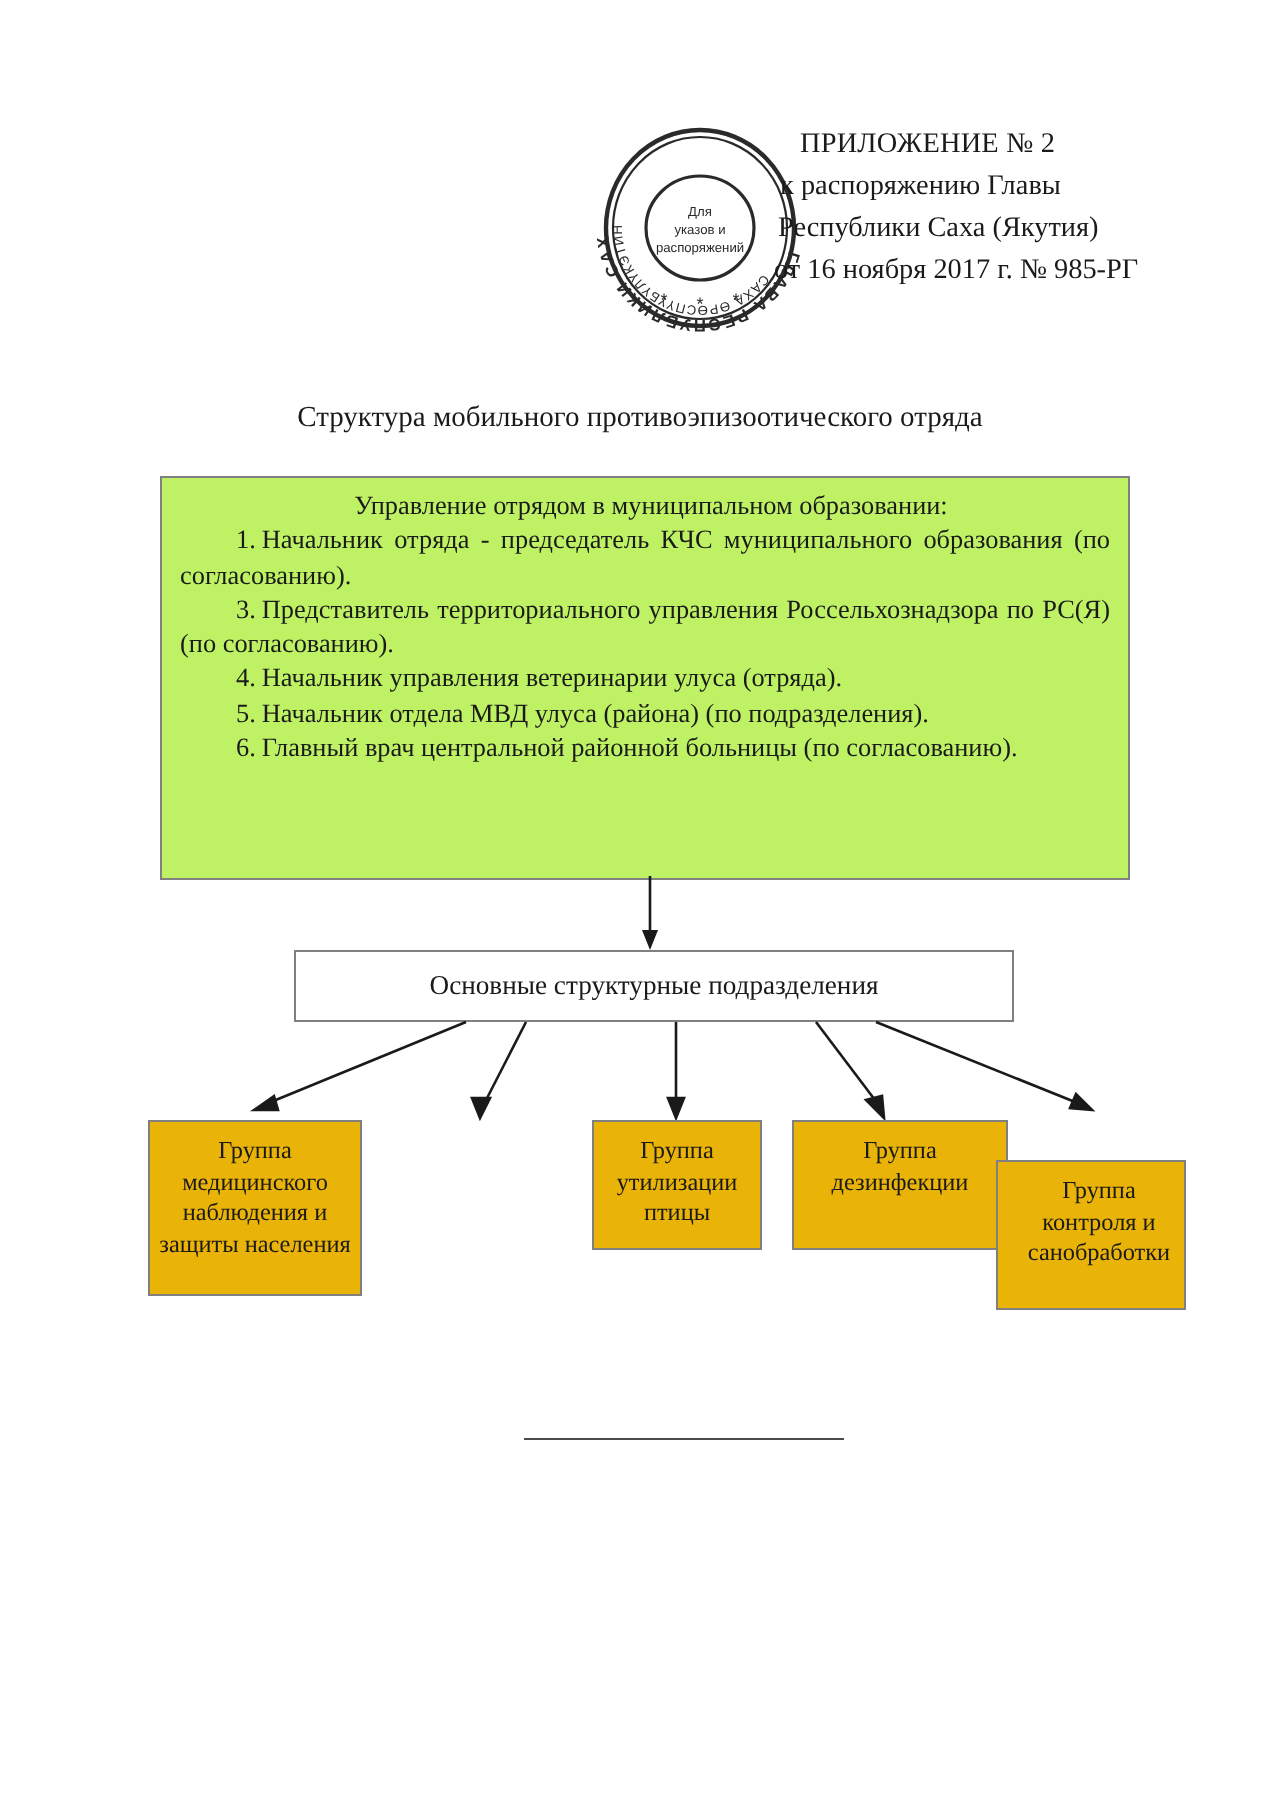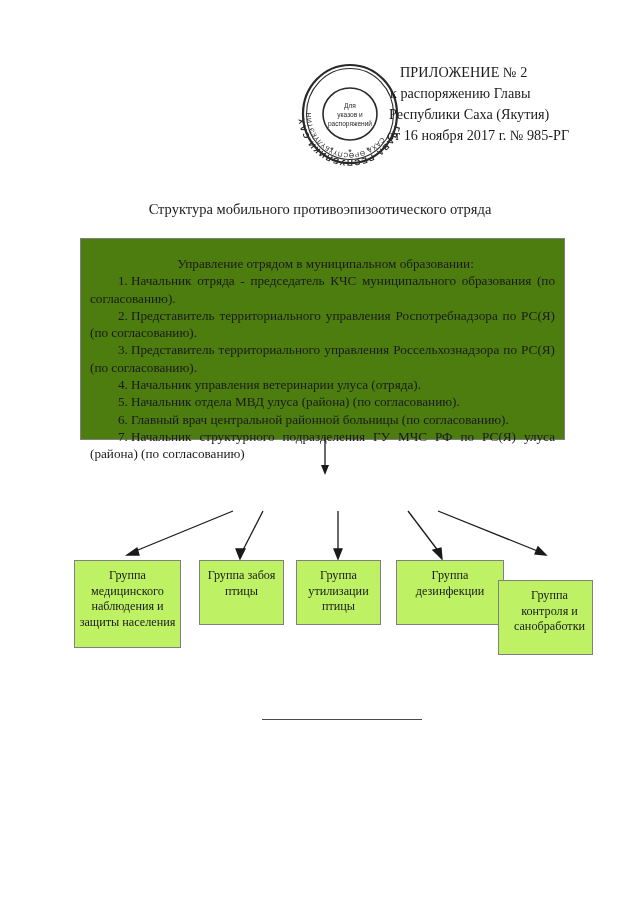--- a/index.html
+++ b/index.html
@@ -68,22 +68,22 @@
 
   
   .mgmt-box {
     position: absolute;
     left: 80px;
     top: 238px;
     width: 485px;
     height: 202px;
     box-sizing: border-box;
     border: 1px solid #808080;
-    background: #4d7c0f;
-    padding: 16px 9px 4px 9px;
+    background: #bef264;
+    padding: 5px 9px 4px 9px;
     font-size: 13.2px;
     line-height: 17.3px;
   }
   .mgmt-heading {
     text-align: center;
     margin: 0 0 0 0;
     padding-left: 6px;
   }
   .mgmt-item {
     margin: 0;
@@ -132,21 +132,21 @@
     width: 530px;
     height: 55px;
     pointer-events: none;
   }
 
   
   .group-box {
     position: absolute;
     box-sizing: border-box;
     border: 1px solid #808080;
-    background: #bef264;
+    background: #eab308;
     display: flex;
     align-items: flex-start;
     justify-content: center;
     text-align: center;
     font-size: 12.2px;
     line-height: 15.6px;
     padding: 7px 4px 4px 4px;
   }
   .group-box .gb-text { display: block; width: 100%; }
 
@@ -212,46 +212,43 @@
 
   <div class="doc-title">Структура мобильного противоэпизоотического отряда</div>
 
   <div class="mgmt-box">
     <div class="mgmt-heading">Управление отрядом в муниципальном образовании:</div>
 
     <p class="mgmt-item">
       <span class="num">1.</span><span>Начальник отряда - председатель КЧС муниципального образования (по согласованию).</span>
     </p>
     <p class="mgmt-item">
-      <span class="num">2.</span><span>Представитель территориального управления Роспотребнадзора по РС(Я) (по согласованию).</span>
-    </p>
-    <p class="mgmt-item">
       <span class="num">3.</span><span>Представитель территориального управления Россельхознадзора по РС(Я) (по согласованию).</span>
     </p>
     <p class="mgmt-item">
       <span class="num">4.</span><span>Начальник управления ветеринарии улуса (отряда).</span>
     </p>
     <p class="mgmt-item">
-      <span class="num">5.</span><span>Начальник отдела МВД улуса (района) (по согласованию).</span>
+      <span class="num">5.</span><span>Начальник отдела МВД улуса (района) (по подразделения).</span>
     </p>
     <p class="mgmt-item">
       <span class="num">6.</span><span>Главный врач центральной районной больницы (по согласованию).</span>
-    </p>
-    <p class="mgmt-item">
-      <span class="num">7.</span><span>Начальник структурного подразделения ГУ МЧС РФ по РС(Я) улуса (района) (по согласованию)</span>
     </p>
   </div>
 
   <div class="connector-main">
     <svg width="486" height="52" viewBox="0 0 486 52" xmlns="http://www.w3.org/2000/svg">
       <line x1="245" y1="0" x2="245" y2="28" stroke="#1a1a1a" stroke-width="1.3"></line>
       <polygon points="245,37 241,27 249,27" fill="#1a1a1a"></polygon>
     </svg>
   </div>
 
+  <div class="divisions-box">
+    <span>Основные структурные подразделения</span>
+  </div>
 
   <div class="connector-fan">
     <svg width="530" height="55" viewBox="0 0 530 55" xmlns="http://www.w3.org/2000/svg">
       <g stroke="#1a1a1a" stroke-width="1.3" fill="#1a1a1a">
 
         <line x1="163" y1="2" x2="63" y2="43"></line>
         <polygon points="57,46 67,39 69,46"></polygon>
 
         <line x1="193" y1="2" x2="172" y2="43"></line>
         <polygon points="170,50 166,40 175,40"></polygon>
@@ -264,23 +261,20 @@
 
         <line x1="368" y1="2" x2="470" y2="43"></line>
         <polygon points="476,46 465,45 468,38"></polygon>
       </g>
     </svg>
   </div>
 
   <div class="group-box gb-0">
     <span class="gb-text">Группа медицинского наблюдения и защиты населения</span>
   </div>
-  <div class="group-box gb-1">
-    <span class="gb-text">Группа забоя птицы</span>
-  </div>
   <div class="group-box gb-2">
     <span class="gb-text">Группа утилизации птицы</span>
   </div>
   <div class="group-box gb-3">
     <span class="gb-text">Группа дезинфекции</span>
   </div>
   <div class="group-box gb-4">
     <span class="gb-text">Группа контроля и санобработки</span>
   </div>
 

